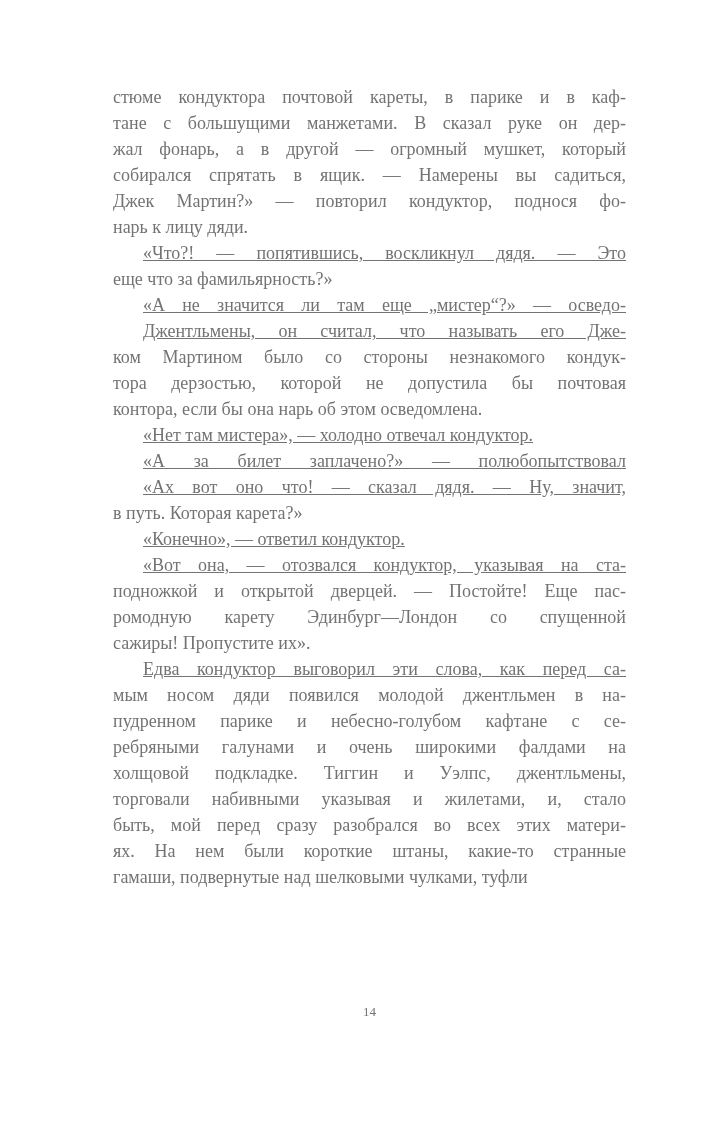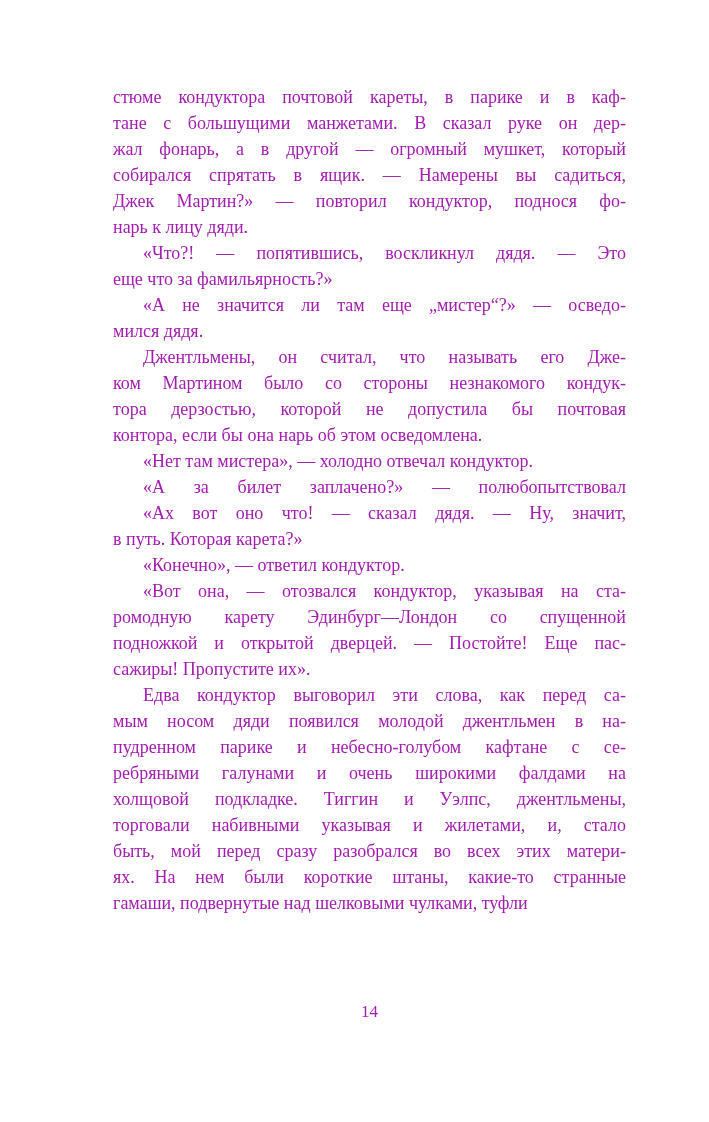--- a/index.html
+++ b/index.html
@@ -7,21 +7,21 @@
     padding: 0;
     background: #ffffff;
   }
   .book-page {
     position: relative;
     width: 650px;
     height: 1122px;
     background: #ffffff;
     overflow: hidden;
     font-family: "Liberation Serif", "DejaVu Serif", serif;
-    color: #a21caf;
+    color: #737373;
   }
   .text-block {
     position: absolute;
     left: 113px;
     top: 84px;
     width: 513px;
     font-size: 18px;
     line-height: 26px;
   }
   .para {
@@ -31,28 +31,29 @@
   .line {
     text-align: justify;
     text-align-last: justify;
     min-height: 26px;
   }
   .line.last {
     text-align-last: left;
   }
   .line.first-indent {
     text-indent: 30px;
+    text-decoration: underline;
   }
   .page-number {
     position: absolute;
     left: 113px;
     top: 1001px;
     width: 513px;
     text-align: center;
-    font-size: 17px;
+    font-size: 13px;
     line-height: 22px;
   }
 </style>
 </head>
 <body>
 
 <div class="book-page">
   <div class="text-block">
       <div class="para">
         <div class="line">стюме кондуктора почтовой кареты, в парике и в каф-</div>
@@ -63,21 +64,20 @@
         <div class="line last">нарь к лицу дяди.</div>
       </div>
       <div class="para">
         <div class="line first-indent">«Что?! — попятившись, воскликнул дядя. — Это</div>
         <div class="line last">еще что за фамильярность?»</div>
       </div>
       <div class="para">
       </div>
       <div class="para">
         <div class="line first-indent">«А не значится ли там еще „мистер“?» — осведо-</div>
-        <div class="line last">мился дядя.</div>
       </div>
       <div class="para">
         <div class="line first-indent">Джентльмены, он считал, что называть его Дже-</div>
         <div class="line">ком Мартином было со стороны незнакомого кондук-</div>
         <div class="line">тора дерзостью, которой не допустила бы почтовая</div>
         <div class="line last">контора, если бы она нарь об этом осведомлена.</div>
       </div>
       <div class="para">
         <div class="line last first-indent">«Нет там мистера», — холодно отвечал кондуктор.</div>
       </div>
@@ -86,22 +86,22 @@
       </div>
       <div class="para">
         <div class="line first-indent">«Ах вот оно что! — сказал дядя. — Ну, значит,</div>
         <div class="line last">в путь. Которая карета?»</div>
       </div>
       <div class="para">
         <div class="line last first-indent">«Конечно», — ответил кондуктор.</div>
       </div>
       <div class="para">
         <div class="line first-indent">«Вот она, — отозвался кондуктор, указывая на ста-</div>
+        <div class="line">подножкой и открытой дверцей. — Постойте! Еще пас-</div>
         <div class="line">ромодную карету Эдинбург—Лондон со спущенной</div>
-        <div class="line">подножкой и открытой дверцей. — Постойте! Еще пас-</div>
         <div class="line last">сажиры! Пропустите их».</div>
       </div>
       <div class="para">
         <div class="line first-indent">Едва кондуктор выговорил эти слова, как перед са-</div>
         <div class="line">мым носом дяди появился молодой джентльмен в на-</div>
         <div class="line">пудренном парике и небесно-голубом кафтане с се-</div>
         <div class="line">ребряными галунами и очень широкими фалдами на</div>
         <div class="line">холщовой подкладке. Тиггин и Уэлпс, джентльмены,</div>
         <div class="line">торговали набивными указывая и жилетами, и, стало</div>
         <div class="line">быть, мой перед сразу разобрался во всех этих матери-</div>

